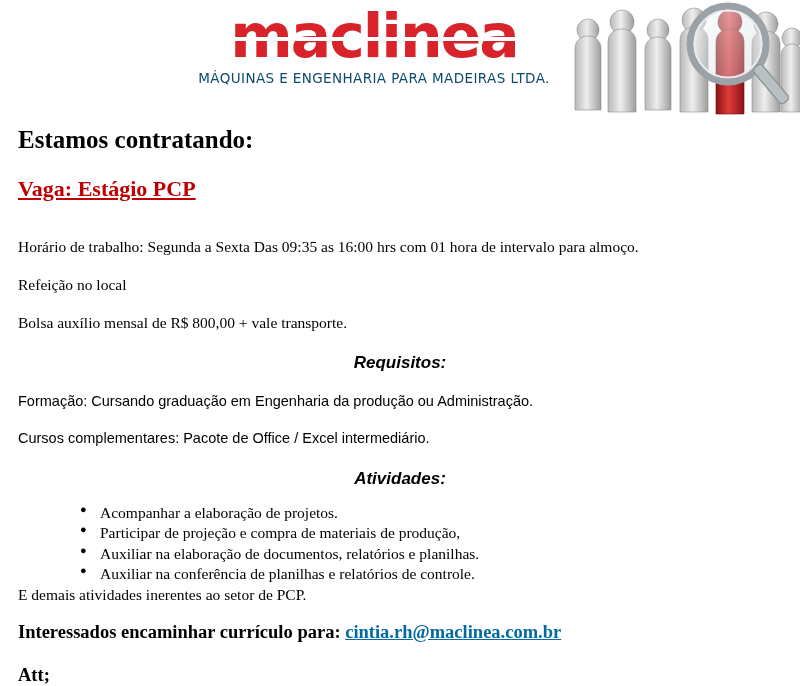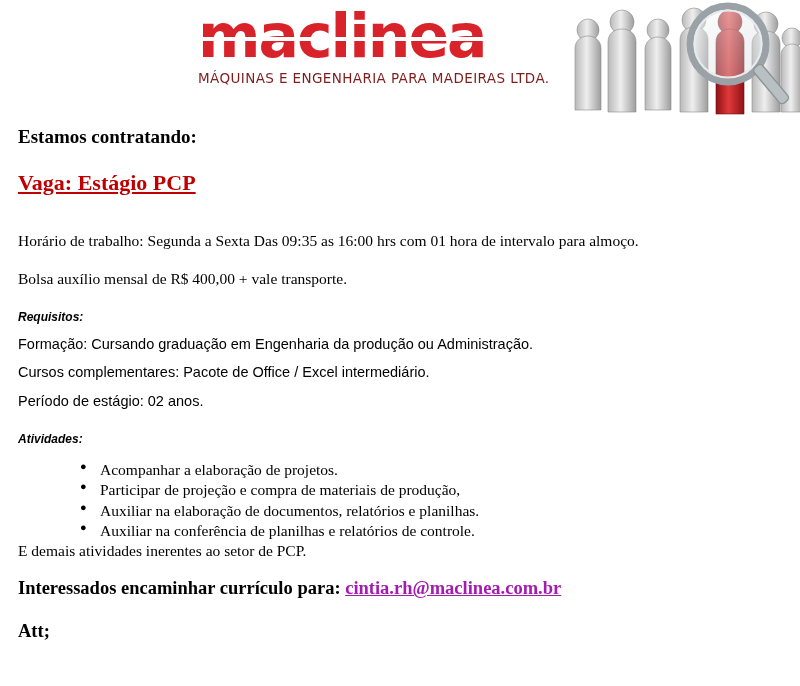--- a/index.html
+++ b/index.html
@@ -19,24 +19,24 @@
 
   
   .header {
     position: relative;
     width: 800px;
     height: 118px;
     overflow: hidden;
   }
   .logo-block {
     position: absolute;
-    left: 198px;
+    left: 184px;
     top: 4px;
     width: 380px;
-    text-align: left;
+    text-align: center;
   }
   .logo-word {
     font-family: "DejaVu Sans", sans-serif;
     font-weight: bold;
     font-size: 60px;
     letter-spacing: -2px;
     color: #d8232a;
     line-height: 64px;
     position: relative;
     display: inline-block;
@@ -55,21 +55,21 @@
     left: 2px;
     right: 2px;
     top: 33px;
     height: 4px;
     background: #ffffff;
   }
   .logo-sub {
     font-family: "DejaVu Sans", sans-serif;
     font-size: 13.5px;
     letter-spacing: 0.4px;
-    color: #7f1d1d;
+    color: #0c4a6e;
     margin-top: 2px;
     white-space: nowrap;
   }
 
   
   .crowd {
     position: absolute;
     right: 0;
     top: 0;
     width: 230px;
@@ -77,49 +77,50 @@
     overflow: hidden;
   }
 
   
   .content {
     padding: 0 18px;
   }
   .h-bold {
     font-family: "Liberation Serif", serif;
     font-weight: bold;
-    font-size: 19px;
+    font-size: 25px;
     margin: 8px 0 0 0;
   }
   .vaga {
     font-family: "Liberation Serif", serif;
     font-weight: bold;
     font-size: 22px;
     color: #c00000;
     text-decoration: underline;
     margin: 22px 0 16px 0;
     display: inline-block;
   }
   .para {
     font-size: 15.5px;
     margin: 20px 0 0 0;
     line-height: 1.15;
   }
   .para-sans {
     font-family: "Liberation Sans", sans-serif;
     font-size: 14.5px;
-    margin: 12px 0 0 0;
+    margin: 20px 0 0 0;
     line-height: 1.15;
   }
   .sec-title {
     font-family: "Liberation Sans", sans-serif;
     font-weight: bold;
     font-style: italic;
-    font-size: 12px;
+    font-size: 17px;
     margin: 22px 0 0 0;
+    text-align: center;
   }
   ul.activities {
     margin: 14px 0 0 0;
     padding-left: 82px;
     list-style: none;
   }
   ul.activities li {
     font-size: 15.5px;
     line-height: 1.32;
     position: relative;
@@ -134,21 +135,21 @@
   .tail {
     font-size: 15.5px;
     margin: 1px 0 0 0;
   }
   .contact-line {
     font-weight: bold;
     font-size: 18.5px;
     margin: 18px 0 0 0;
   }
   .contact-line .mail {
-    color: #a21caf;
+    color: #0369a1;
     text-decoration: underline;
   }
   .att {
     font-weight: bold;
     font-size: 18.5px;
     margin: 22px 0 0 0;
   }
 </style>
 </head>
 <body>
@@ -227,26 +228,26 @@
   </div>
 </div>
 
 <div class="content">
 
   <div class="h-bold">Estamos contratando:</div>
 
   <div><span class="vaga">Vaga: Estágio PCP</span></div>
 
   <div class="para">Horário de trabalho: Segunda a Sexta Das 09:35 as 16:00 hrs com 01 hora de intervalo para almoço.</div>
-  <div class="para">Bolsa auxílio mensal de R$ 400,00 + vale transporte.</div>
+  <div class="para">Refeição no local</div>
+  <div class="para">Bolsa auxílio mensal de R$ 800,00 + vale transporte.</div>
 
   <div class="sec-title">Requisitos:</div>
   <div class="para-sans">Formação: Cursando graduação em Engenharia da produção ou Administração.</div>
   <div class="para-sans">Cursos complementares: Pacote de Office / Excel intermediário.</div>
-  <div class="para-sans">Período de estágio: 02 anos.</div>
 
   <div class="sec-title">Atividades:</div>
 
   <ul class="activities">
     <li>Acompanhar a elaboração de projetos.</li>
     <li>Participar de projeção e compra de materiais de produção,</li>
     <li>Auxiliar na elaboração de documentos, relatórios e planilhas.</li>
     <li>Auxiliar na conferência de planilhas e relatórios de controle.</li>
   </ul>
 

